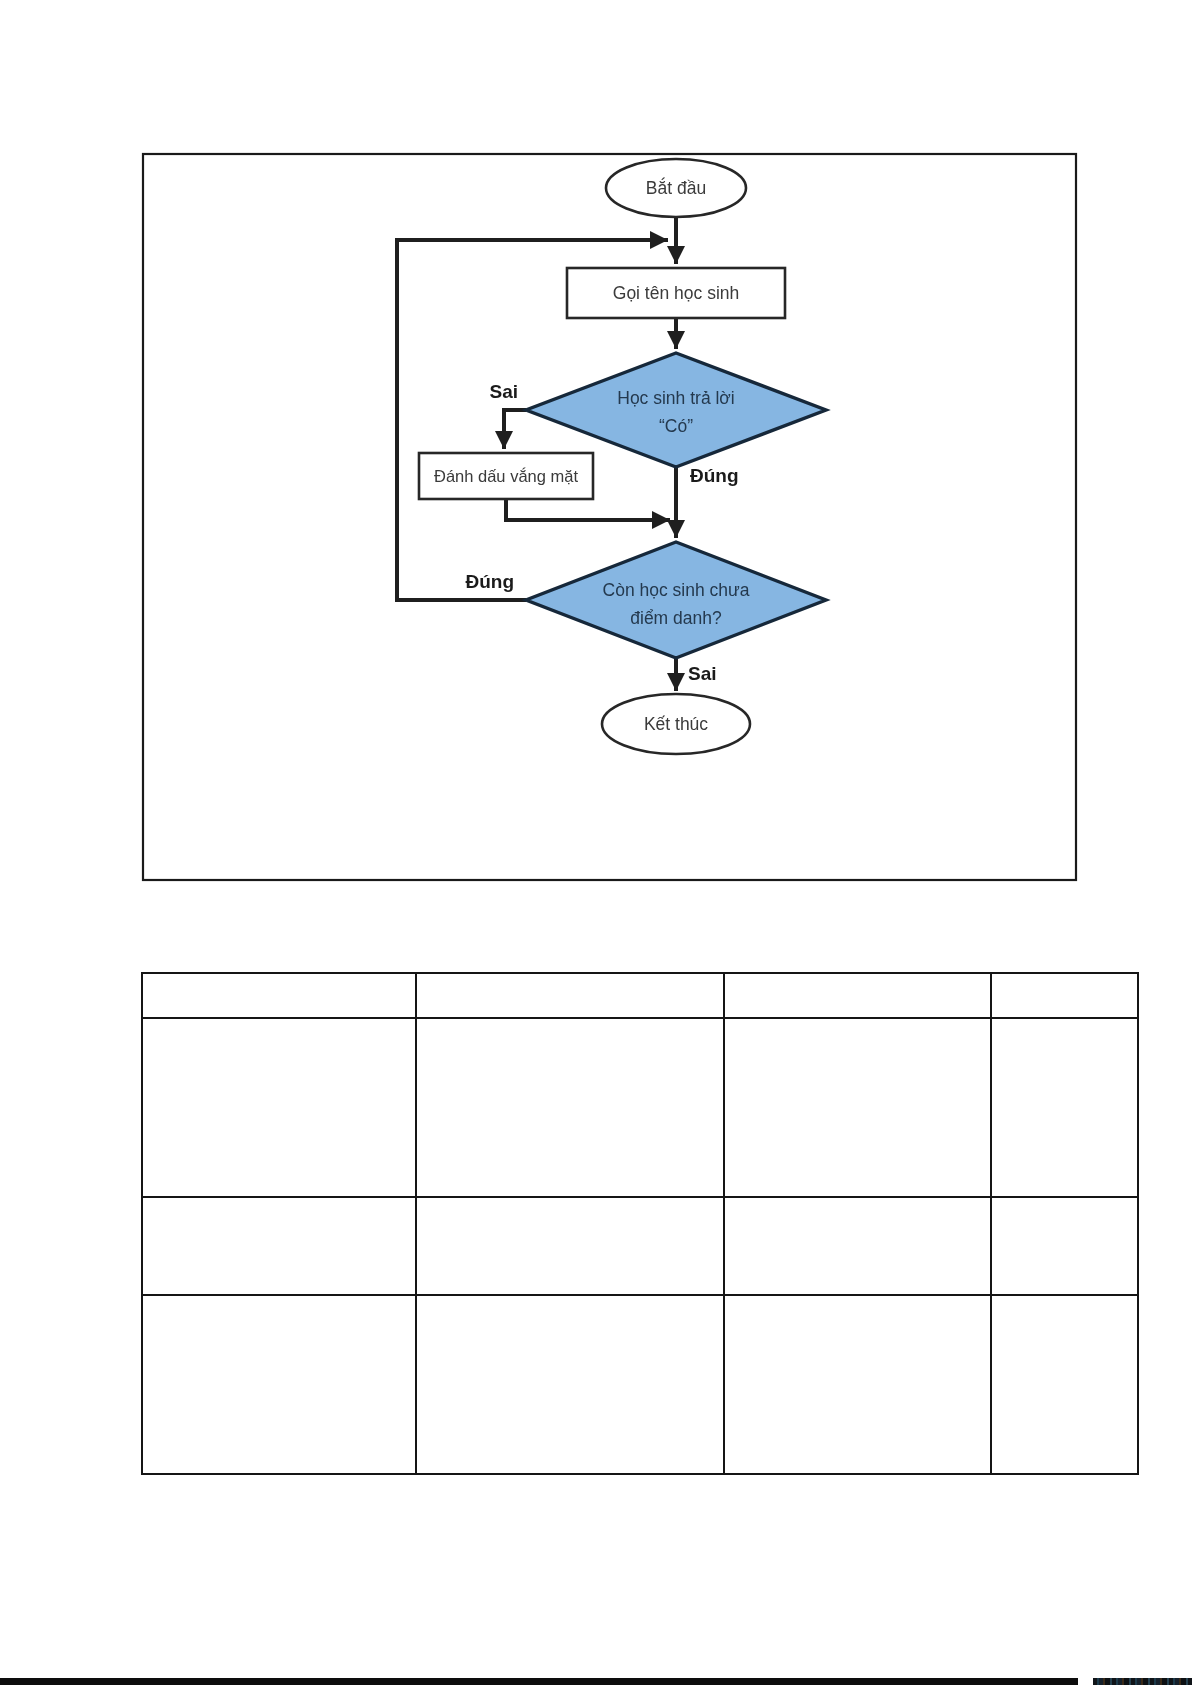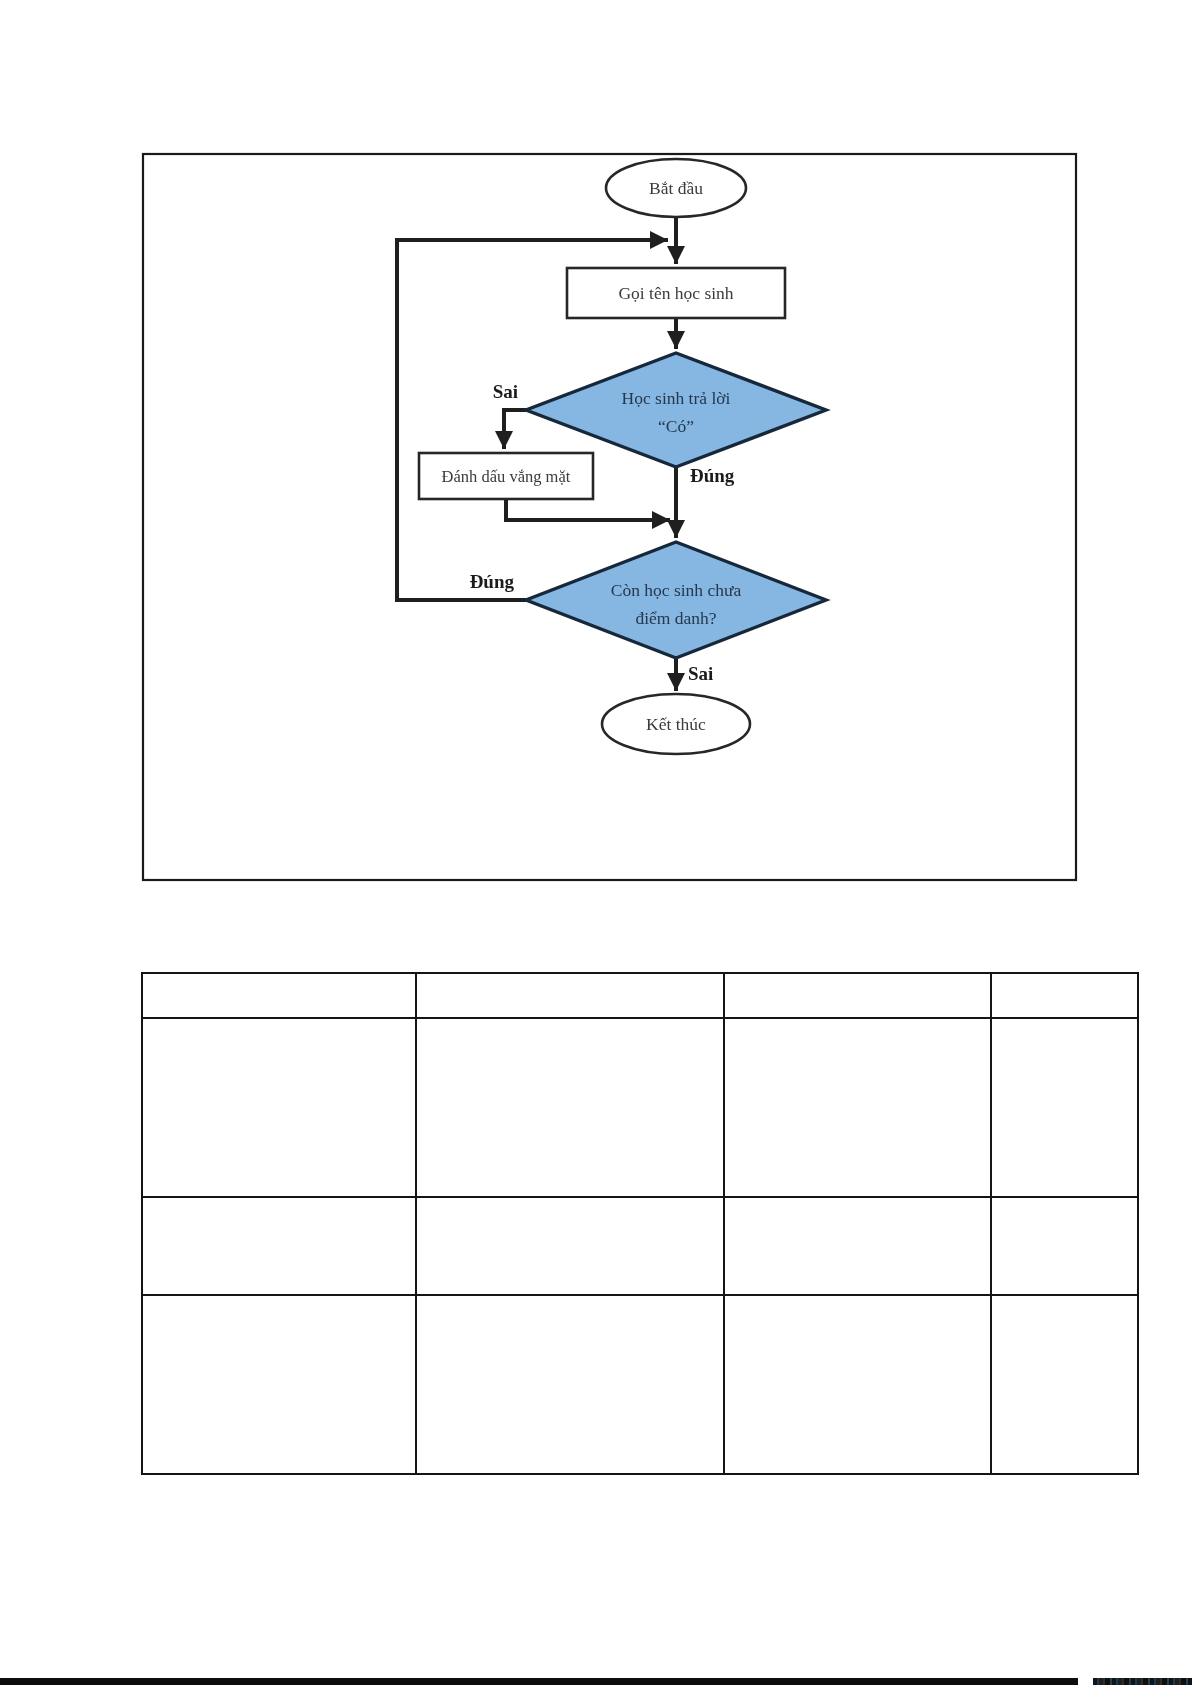--- a/index.html
+++ b/index.html
@@ -1,17 +1,17 @@
 <!DOCTYPE html>
 <html><head>
 <meta charset="utf-8">
 <style>
   html,body{margin:0;padding:0;background:#ffffff;}
   #page{position:relative;width:1192px;height:1685px;background:#ffffff;overflow:hidden;
-        font-family:Liberation Serif, serif;}
+        font-family:Liberation Sans, sans-serif;}
   #flow-svg{position:absolute;left:0;top:0;}
   .conn{fill:none;stroke:#1f1f1f;stroke-width:4;}
   .shape{fill:#ffffff;stroke:#272727;stroke-width:2.6;}
   .frame{fill:none;stroke:#1a1a1a;stroke-width:2.2;}
   .node-text{font-size:17.5px;fill:#3b3b3b;text-anchor:middle;}
   .diamond-text{font-size:17.5px;text-anchor:middle;}
   .branch-label{font-size:19px;font-weight:bold;fill:#1b1b1b;}
   .lbl-end{text-anchor:end;}
   .lbl-start{text-anchor:start;}
   #blank-table{position:absolute;left:141px;top:972px;width:996px;height:501px;

